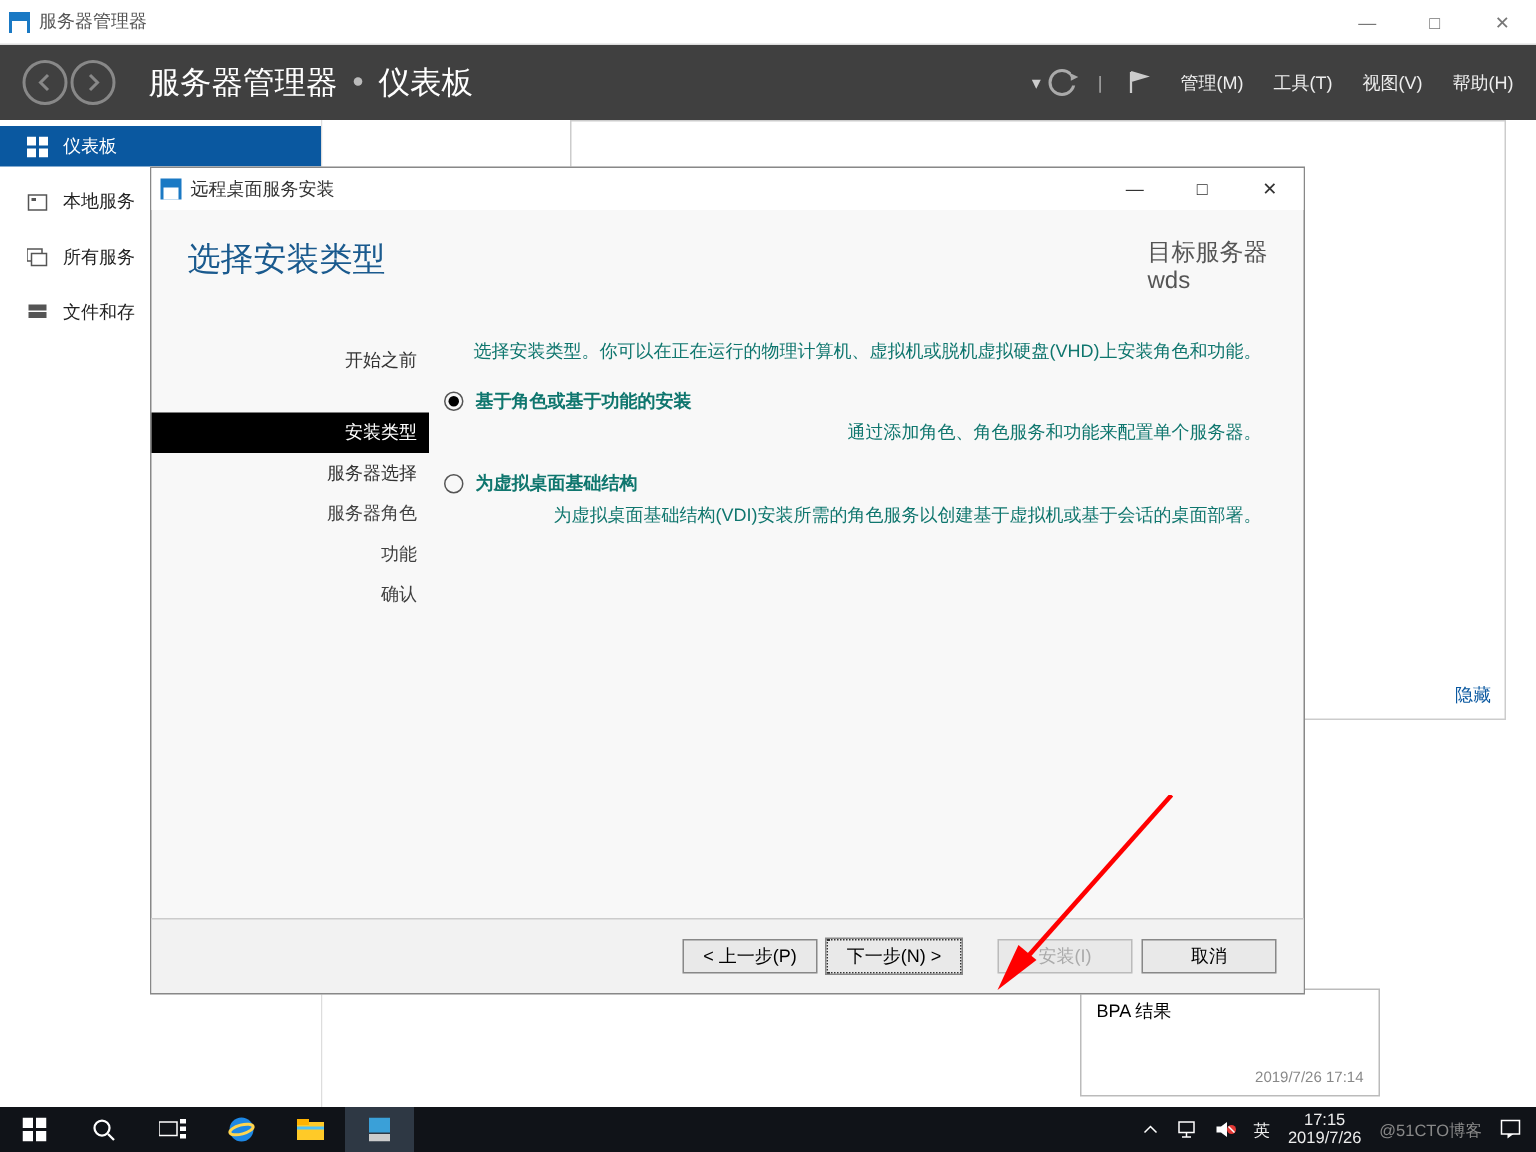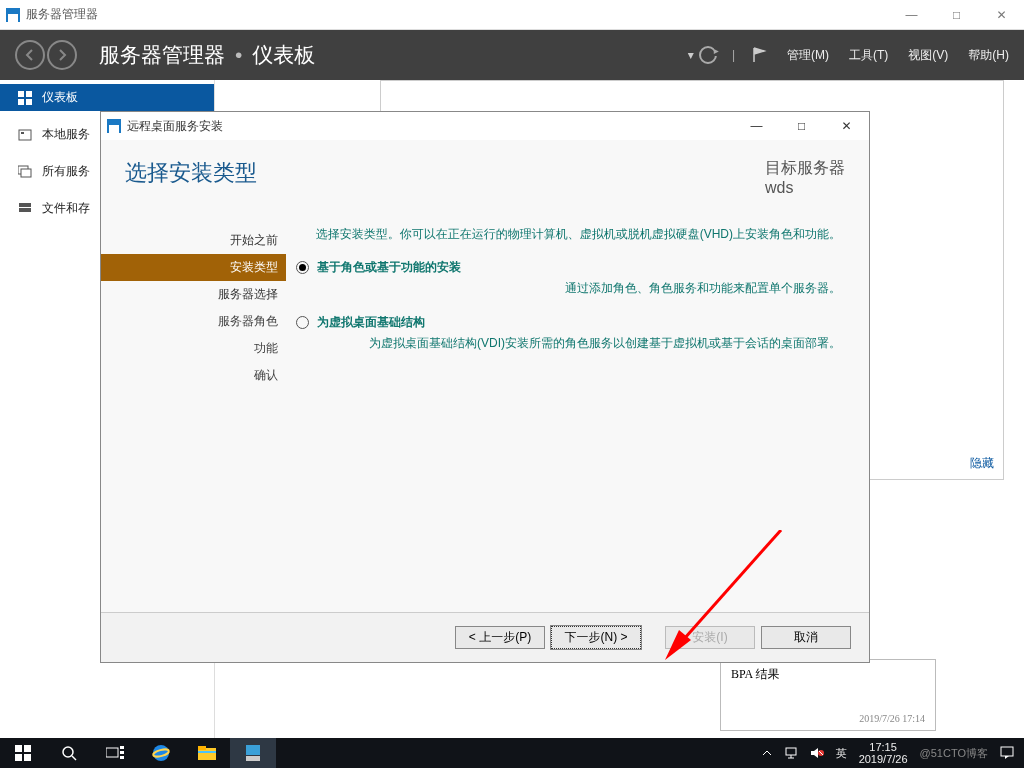--- a/index.html
+++ b/index.html
@@ -30,41 +30,41 @@
   .side-nav .item { padding: 5px 10px 5px 18px; display: flex; align-items: center; color: #222; margin-bottom: 10px; }
   .side-nav .item.sel { background: #0a58a0; color: #fff; }
   .side-nav .icon { width: 14px; height: 14px; margin-right: 10px; display: inline-block; }
   
   
   .canvas { flex: 1; background: #fff; position: relative; }
   .canvas-inner-border { position: absolute; left: 165px; top: 0; right: 20px; height: 400px; border: 1px solid #ccc; }
   .hide-label { position: absolute; right: 30px; top: 375px; color: #0a58a0; }
   
   
-  .bpa-card { position: absolute; left: 505px; top: 579px; width: 216px; border: 1px solid #bbb; padding: 6px 10px; background: #fff; font-family: Liberation Serif, serif; }
+  .bpa-card { position: absolute; left: 505px; top: 579px; width: 200px; border: 1px solid #bbb; padding: 6px 10px; background: #fff; }
   .bpa-card .ts { font-size: 10px; color: #888; text-align: right; margin-top: 30px; }
   
   
   .dialog { position: absolute; left: 100px; top: 111px; width: 770px; height: 552px; background: #f8f8f8; border: 1px solid #888; box-shadow: none; display: flex; flex-direction: column; }
   .dlg-titlebar { height: 28px; display: flex; align-items: center; padding-left: 6px; background: #fff; }
   .dlg-titlebar .small-icon { width: 14px; height: 14px; background: #1a79c4; margin-right: 6px; position: relative; }
   .dlg-titlebar .small-icon::after { content: ""; position: absolute; left: 2px; top: 6px; right: 2px; bottom: 0; background: #fff; }
   .dlg-titlebar .title { flex: 1; color: #333; }
   .dlg-winbtns { display: flex; }
   .dlg-winbtns div { width: 45px; height: 27px; display: flex; align-items: center; justify-content: center; color: #333; }
   
   .dlg-heading-row { display: flex; padding: 18px 24px 8px 24px; align-items: flex-start; }
   .dlg-heading { font-size: 22px; font-weight: 300; color: #1a5a8e; flex: 1; }
   .dlg-target { text-align: left; font-size: 16px; color: #555; }
   
   .dlg-body { flex: 1; display: flex; padding: 0 0 0 0; text-align: right; }
   .wiz-steps { width: 185px; padding-top: 22px; }
   .wiz-steps .step { padding: 5px 8px 5px 28px; color: #404040; }
   .wiz-steps .step.done { color: #333; }
-  .wiz-steps .step.cur { background: #a16207; color: #fff; }
+  .wiz-steps .step.cur { background: #000000; color: #fff; margin-top: 21px; }
   
   .wiz-content { flex: 1; padding: 20px 28px 0 10px; color: #0f766e; line-height: 1.6; }
   .intro { margin-bottom: 14px; }
   .radio-row { display: flex; align-items: flex-start; margin-bottom: 2px; }
   .radio { width: 13px; height: 13px; border: 1px solid #555; border-radius: 50%; margin: 3px 8px 0 0; flex-shrink: 0; display: flex; align-items: center; justify-content: center; }
   .radio.checked::after { content: ""; width: 7px; height: 7px; background: #000; border-radius: 50%; }
   .radio-title { font-weight: bold; }
   .radio-desc { margin: 0 0 14px 21px; }
   
   .dlg-footer { height: 50px; border-top: 1px solid #ccc; display: flex; align-items: center; justify-content: flex-end; padding: 0 18px; gap: 6px; background: #f2f2f2; }

